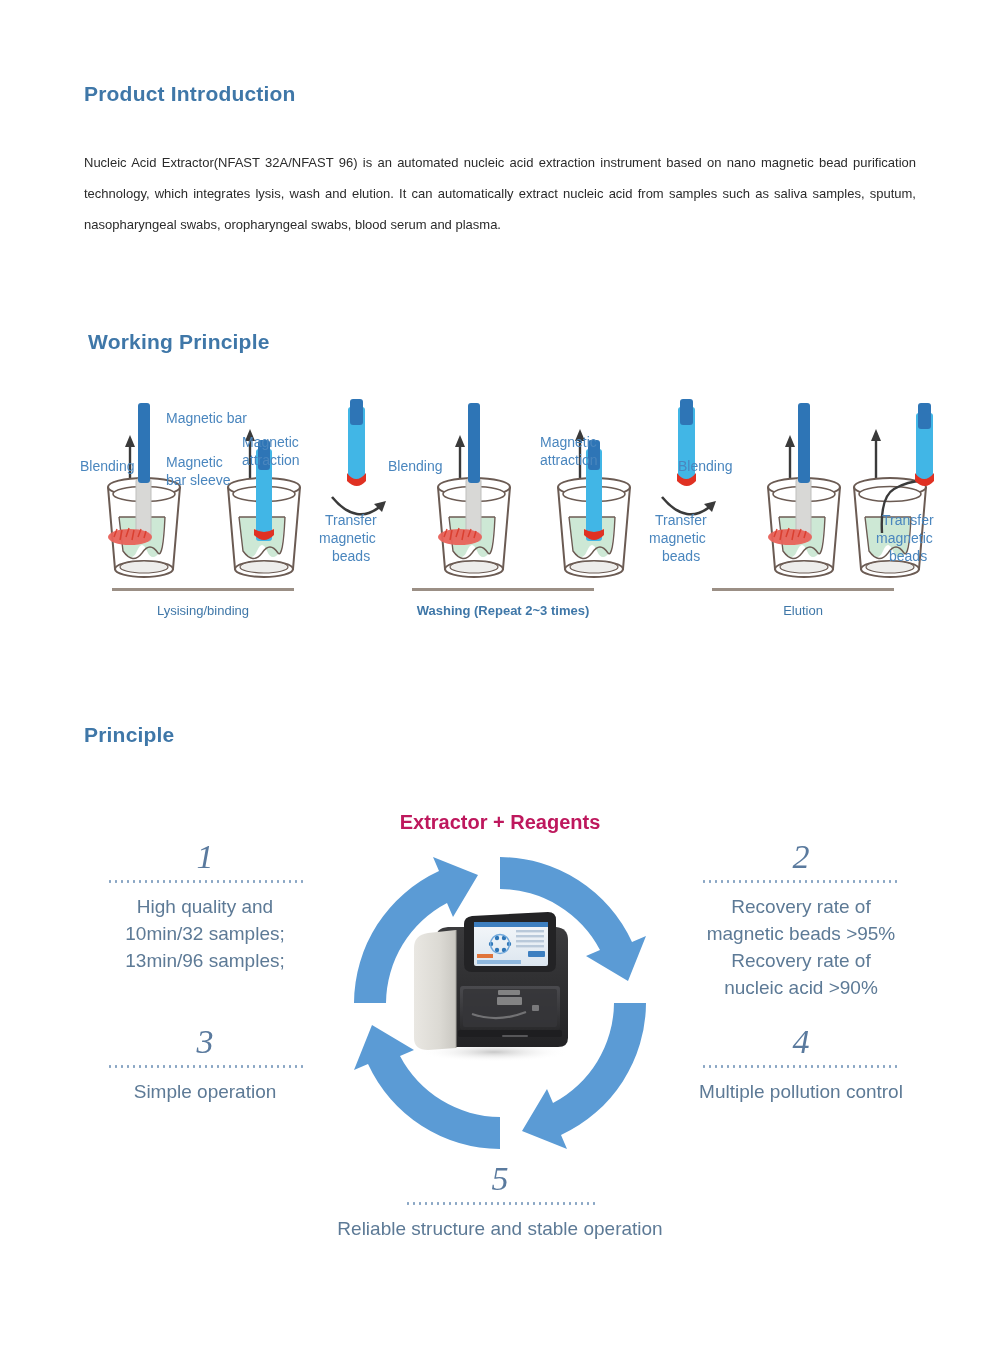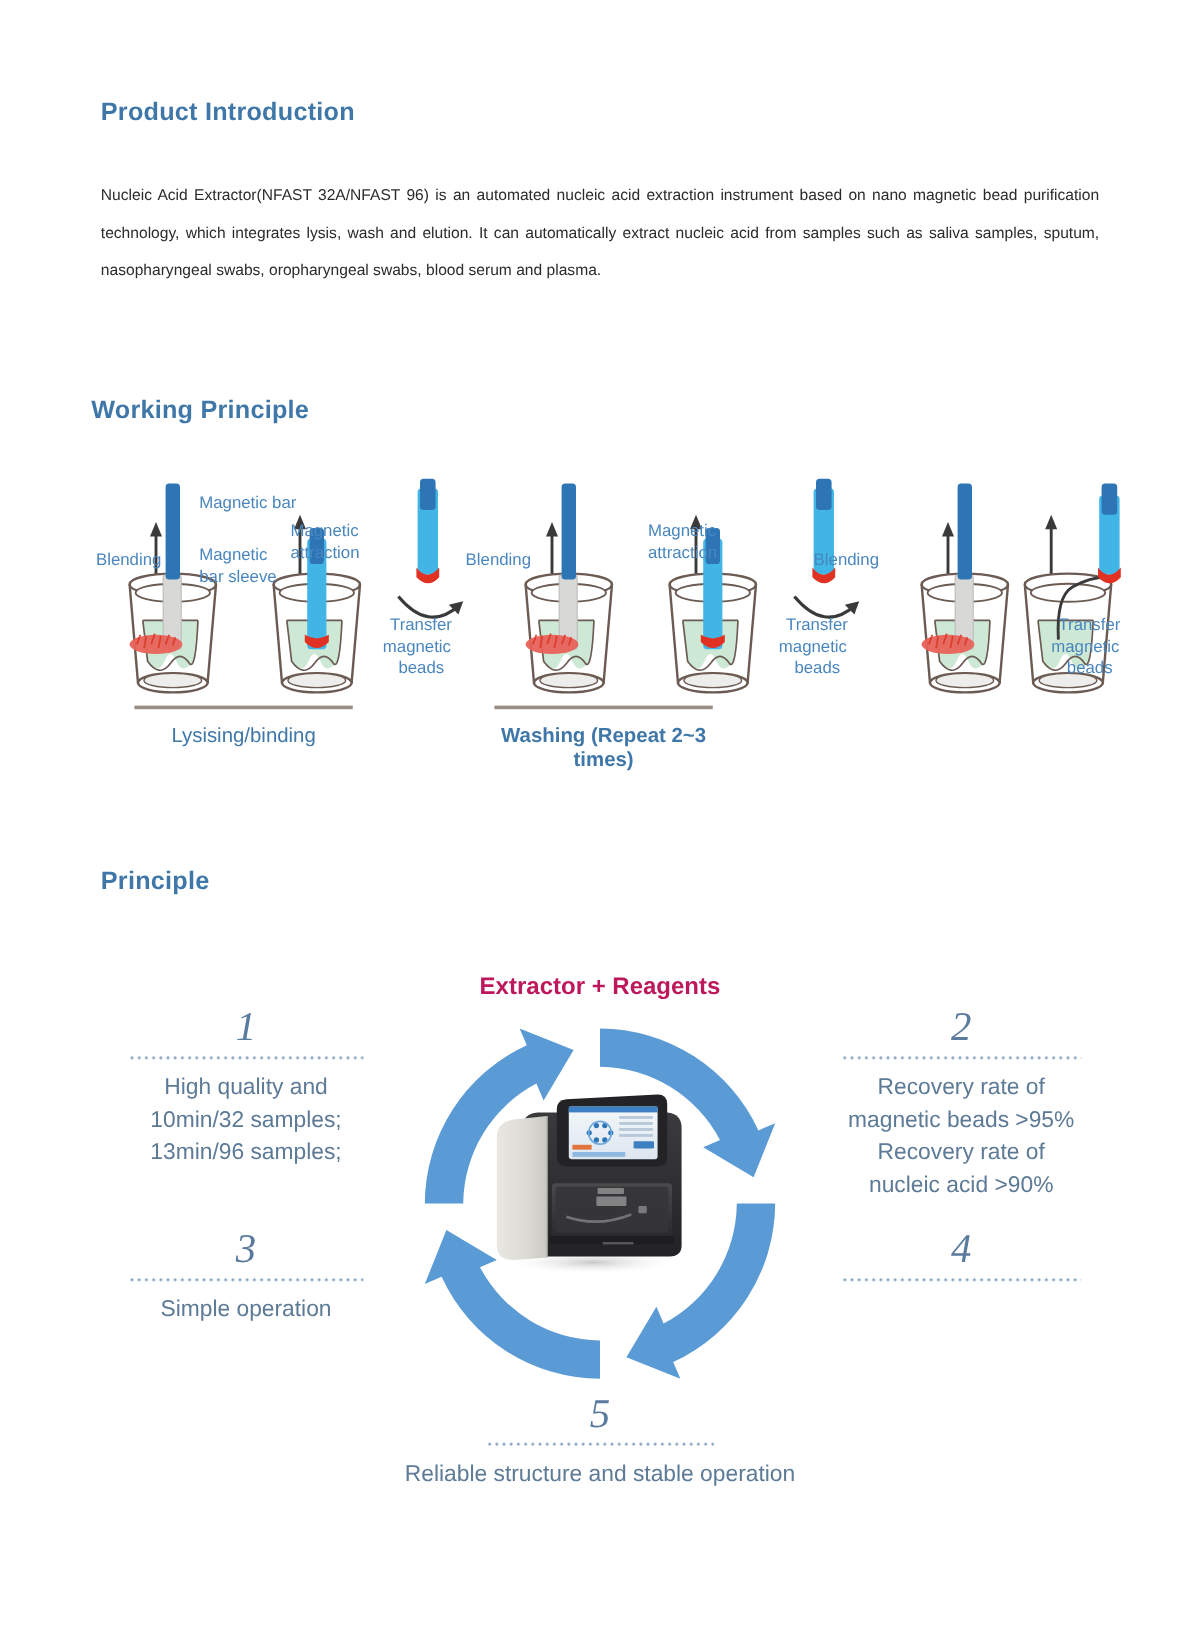--- a/index.html
+++ b/index.html
@@ -14,21 +14,21 @@
 
   
   .section-heading {
     position:absolute;
     font-size:21px;
     font-weight:bold;
     color:#3F77A8;
     letter-spacing:0.2px;
   }
   #heading-product { left:84px; top:82px; }
-  #heading-working { left:76px; top:330px; }
+  #heading-working { left:88px; top:330px; }
   #heading-advantages { left:84px; top:723px; }
 
   
   #intro-paragraph {
     position:absolute;
     left:84px; top:147px;
     width:832px;
     font-size:13px;
     line-height:31px;
     color:#2b2b2b;
@@ -41,21 +41,21 @@
     position:absolute;
     left:70px; top:385px;
     width:880px; height:250px;
   }
   #working-diagram svg { display:block; }
 
   
   .stage-caption {
     position:absolute;
     text-align:center;
-    font-size:17px;
+    font-size:13px;
     color:#3F77A8;
   }
   .stage-caption .rule {
     width:100%; height:3px;
     background:#9b8f85;
     margin-bottom:12px;
   }
   .stage-caption .label { font-weight:bold; }
   .stage-caption.light .label { font-weight:normal; }
   #caption-lysis { left:112px; top:588px; width:182px; }
@@ -280,20 +280,24 @@
     </svg>
   </div>
 
   <div class="stage-caption light" id="caption-lysis">
     <div class="rule"></div>
     <div class="label">Lysising/binding</div>
   </div>
   <div class="stage-caption" id="caption-wash">
     <div class="rule"></div>
     <div class="label">Washing (Repeat 2~3 times)</div>
+  </div>
+  <div class="stage-caption light" id="caption-elution">
+    <div class="rule"></div>
+    <div class="label">Elution</div>
   </div>
 
   <div class="section-heading" id="heading-advantages">Principle</div>
 
   <div id="extractor-title">Extractor + Reagents</div>
 
   <div id="ring-wrap">
     <svg width="336" height="336" viewBox="0 0 336 336" xmlns="http://www.w3.org/2000/svg">
       <g fill="#5B9BD5">
 
@@ -436,20 +440,23 @@
     <div class="adv-num">3</div>
     <div class="adv-rule"></div>
     <div class="adv-text">
       <div>Simple operation</div>
     </div>
   </div>
 
   <div class="adv-block" id="adv-4">
     <div class="adv-num">4</div>
     <div class="adv-rule"></div>
+    <div class="adv-text">
+      <div>Multiple pollution control</div>
+    </div>
   </div>
 
   <div class="adv-block" id="adv-5">
     <div class="adv-num">5</div>
     <div class="adv-rule"></div>
     <div class="adv-text">
       <div>Reliable structure and stable operation</div>
     </div>
   </div>
 

